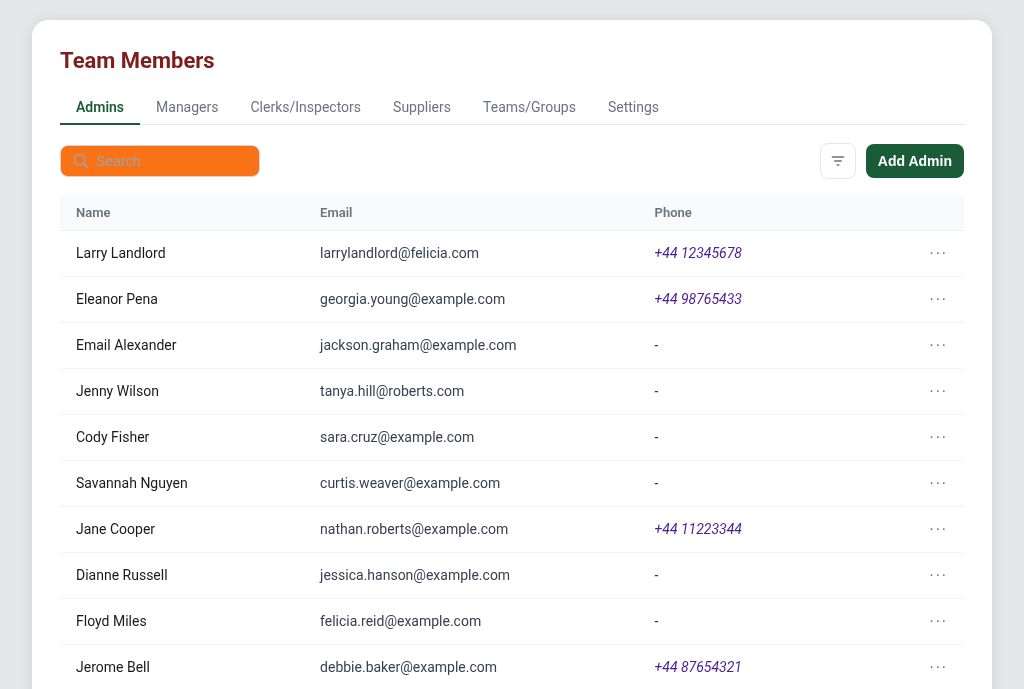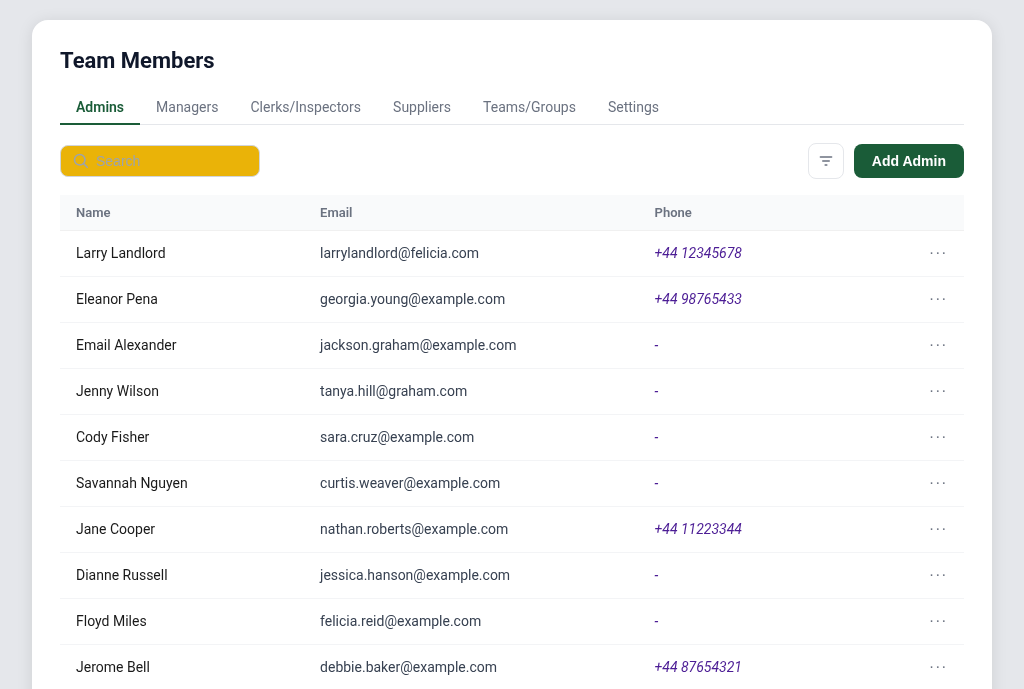--- a/index.html
+++ b/index.html
@@ -15,21 +15,21 @@
     .card {
       background: #fff;
       border-radius: 16px;
       width: 960px;
       padding: 28px 28px 20px 28px;
       box-shadow: 0 2px 16px rgba(0,0,0,0.10);
     }
     .page-title {
       font-size: 22px;
       font-weight: 700;
-      color: #0f172a;
+      color: #7f1d1d;
       margin-bottom: 18px;
     }
     .tabs {
       display: flex;
       gap: 0;
       border-bottom: 1.5px solid #e5e7eb;
       margin-bottom: 18px;
     }
     .tab {
       padding: 8px 16px;
@@ -52,21 +52,21 @@
       margin-bottom: 16px;
     }
     .search-wrapper {
       display: flex;
       align-items: center;
       border: 1.5px solid #d1d5db;
       border-radius: 8px;
       padding: 7px 12px;
       width: 200px;
       gap: 8px;
-      background: #eab308;
+      background: #f97316;
     }
     .search-wrapper svg {
       color: #9ca3af;
       flex-shrink: 0;
     }
     .search-input {
       border: none;
       outline: none;
       font-size: 14px;
       color: #374151;
@@ -89,21 +89,21 @@
       align-items: center;
       justify-content: center;
       cursor: pointer;
       color: #6b7280;
     }
     .add-btn {
       background: #1a5c38;
       color: #fff;
       border: none;
       border-radius: 8px;
-      padding: 9px 18px;
+      padding: 9px 12px;
       font-size: 14px;
       font-weight: 600;
       cursor: pointer;
     }
     .table {
       width: 100%;
       border-collapse: collapse;
     }
     .table thead tr {
       background: #f9fafb;
@@ -200,21 +200,21 @@
       <td class="actions">···</td>
     </tr>
         <tr>
       <td>Email Alexander</td>
       <td class="email">jackson.graham@example.com</td>
       <td class="phone">-</td>
       <td class="actions">···</td>
     </tr>
         <tr>
       <td>Jenny Wilson</td>
-      <td class="email">tanya.hill@graham.com</td>
+      <td class="email">tanya.hill@roberts.com</td>
       <td class="phone">-</td>
       <td class="actions">···</td>
     </tr>
         <tr>
       <td>Cody Fisher</td>
       <td class="email">sara.cruz@example.com</td>
       <td class="phone">-</td>
       <td class="actions">···</td>
     </tr>
         <tr>

